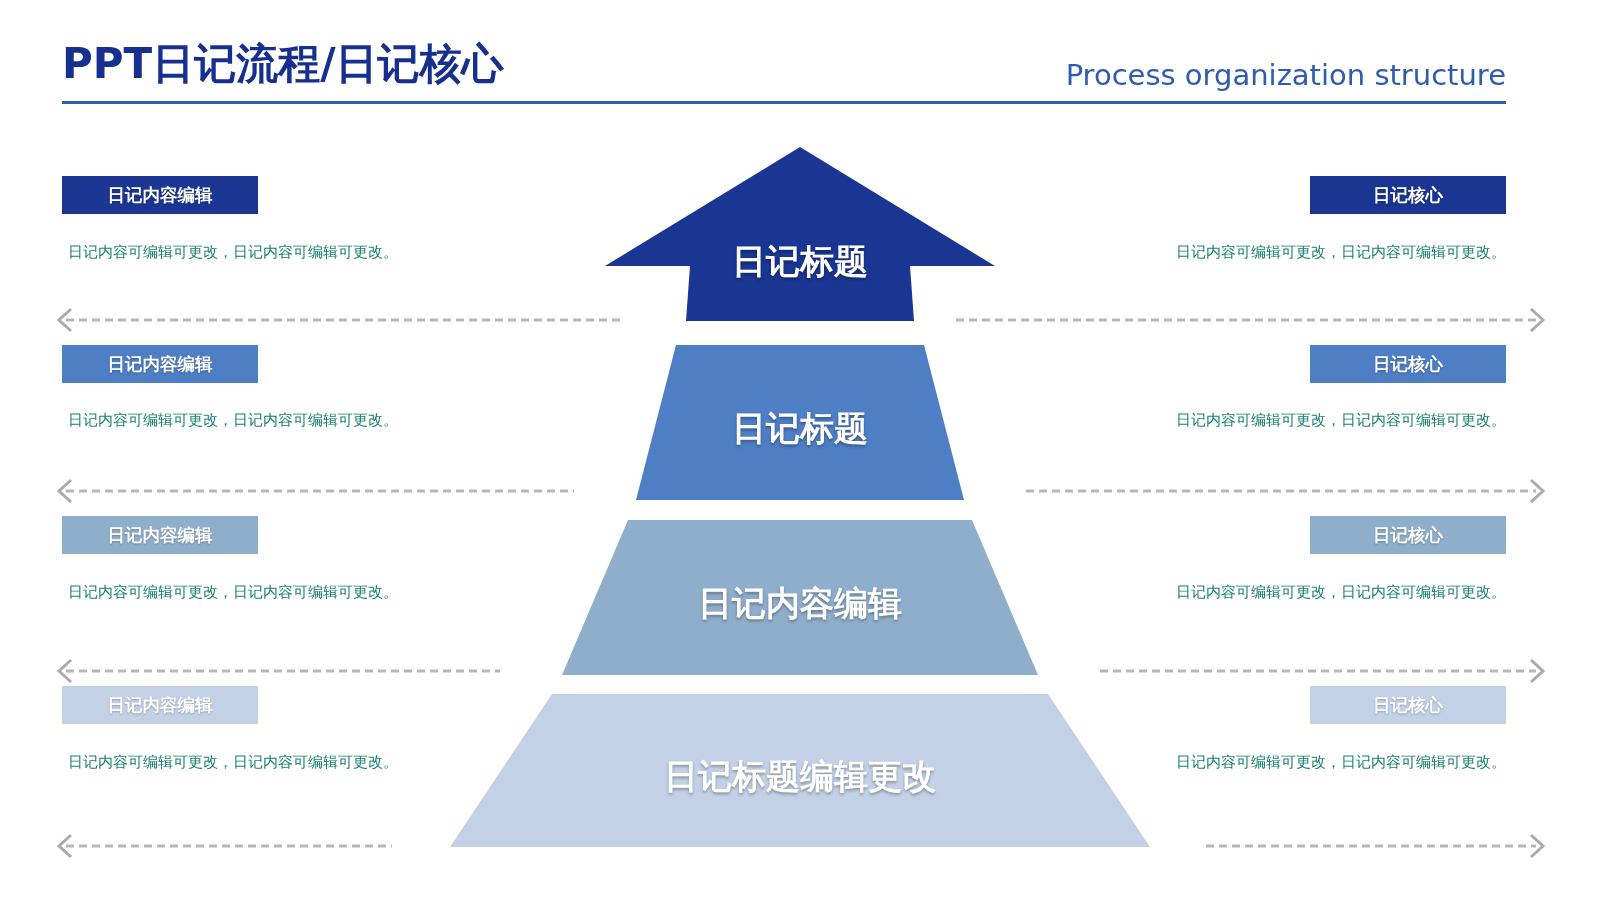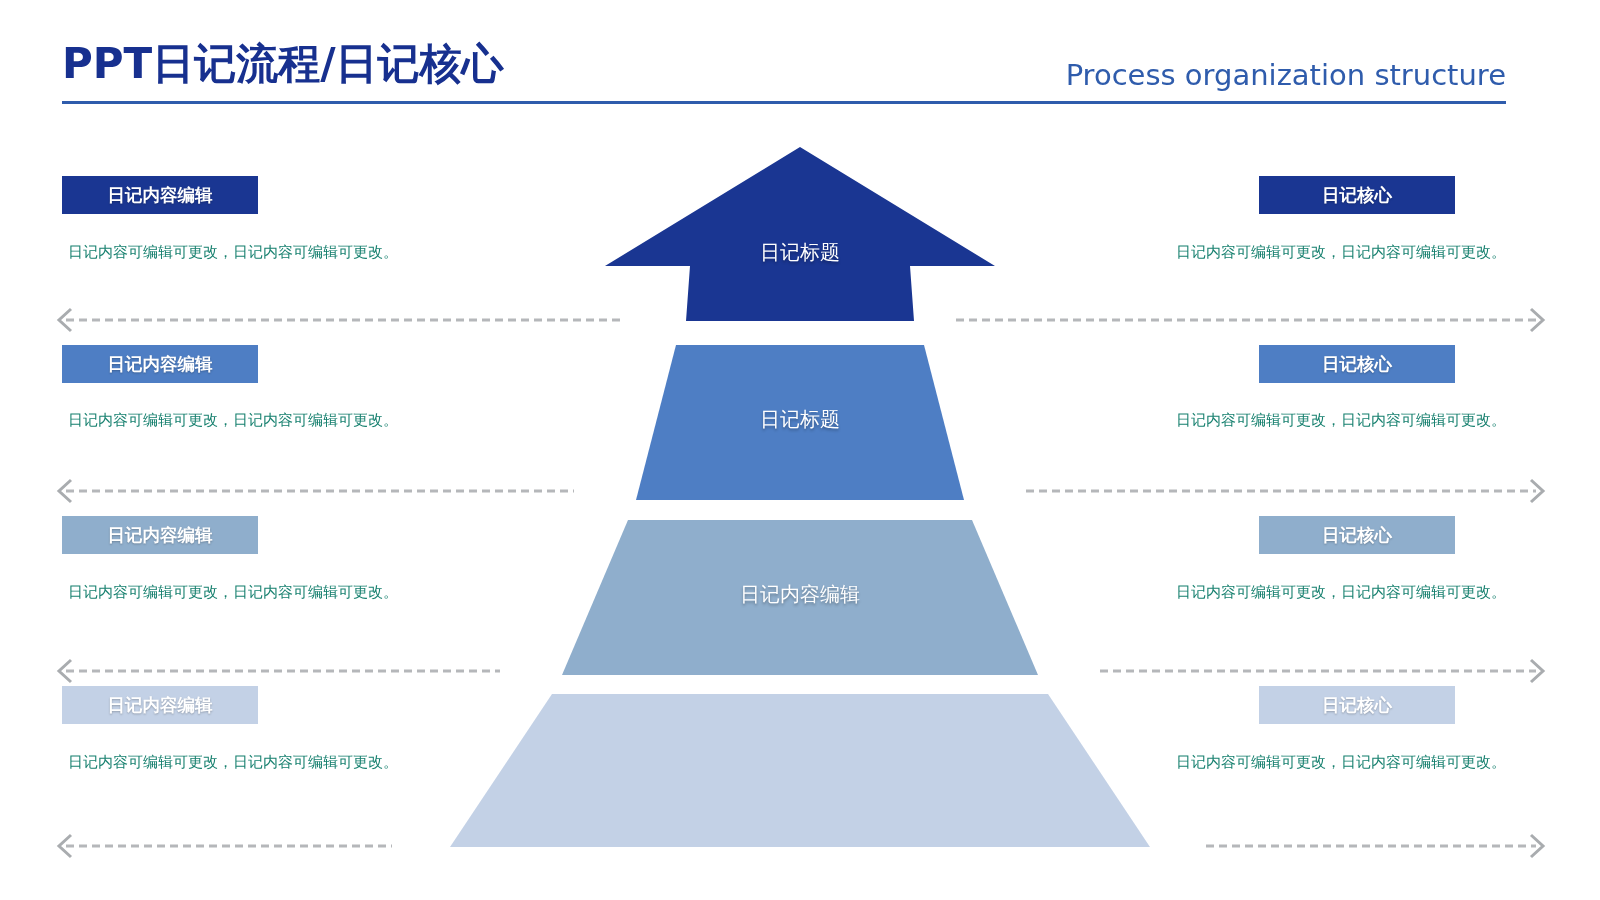--- a/index.html
+++ b/index.html
@@ -23,29 +23,29 @@
   #title-rule{
     left:62px;top:101px;width:1444px;height:3px;
   }
   .tag-box{
     width:196px;height:38px;
     display:flex;align-items:center;justify-content:center;
     color:#ffffff;font-size:17.5px;font-weight:bold;
     text-shadow:0 1px 2px rgba(0,0,0,0.25);
   }
   .tag-left{left:62px;}
-  .tag-right{left:1259px;text-align:center;}
+  .tag-right{left:1310px;text-align:center;}
   .body-text{
     font-size:15px;line-height:20px;white-space:nowrap;
   }
   .body-left{left:68px;text-align:left;}
   .body-right{right:94px;text-align:right;}
   .pyr-label{
     left:600px;width:400px;text-align:center;
-    color:#ffffff;font-size:20px;font-weight:normal;
+    color:#ffffff;font-size:34px;font-weight:bold;
     text-shadow:0 2px 3px rgba(0,0,0,0.3);
     white-space:nowrap;
   }
   svg{position:absolute;left:0;top:0;}
 </style>
 </head>
 <body>
 
 <div id="slide">
 
@@ -93,20 +93,21 @@
 
     <polygon points="800,147 995,266 910,266 914,321 686,321 690,266 605,266" fill="#1A3692"></polygon>
     <polygon points="676,345 924,345 964,500 636,500" fill="#4E7EC4"></polygon>
     <polygon points="628,520 972,520 1038,675 562,675" fill="#8FAECC"></polygon>
     <polygon points="552,694 1048,694 1150,847 450,847" fill="#C3D1E6"></polygon>
   </svg>
 
   <div class="abs pyr-label" style="top:239px;">日记标题</div>
   <div class="abs pyr-label" style="top:406px;">日记标题</div>
   <div class="abs pyr-label" style="top:581px;">日记内容编辑</div>
+  <div class="abs pyr-label" style="top:754px;">日记标题编辑更改</div>
 
   <div class="abs tag-box tag-left" style="top: 176px; background-color: rgb(26, 54, 146);">日记内容编辑</div>
   <div class="abs tag-box tag-right" style="top: 176px; background-color: rgb(26, 54, 146);">日记核心</div>
   <div class="abs body-text body-left" style="top: 242px; color: rgb(23, 128, 111);">日记内容可编辑可更改，日记内容可编辑可更改。</div>
   <div class="abs body-text body-right" style="top: 242px; color: rgb(23, 128, 111);">日记内容可编辑可更改，日记内容可编辑可更改。</div>
 
   <div class="abs tag-box tag-left" style="top: 345px; background-color: rgb(78, 126, 196);">日记内容编辑</div>
   <div class="abs tag-box tag-right" style="top: 345px; background-color: rgb(78, 126, 196);">日记核心</div>
   <div class="abs body-text body-left" style="top: 410px; color: rgb(23, 128, 111);">日记内容可编辑可更改，日记内容可编辑可更改。</div>
   <div class="abs body-text body-right" style="top: 410px; color: rgb(23, 128, 111);">日记内容可编辑可更改，日记内容可编辑可更改。</div>

